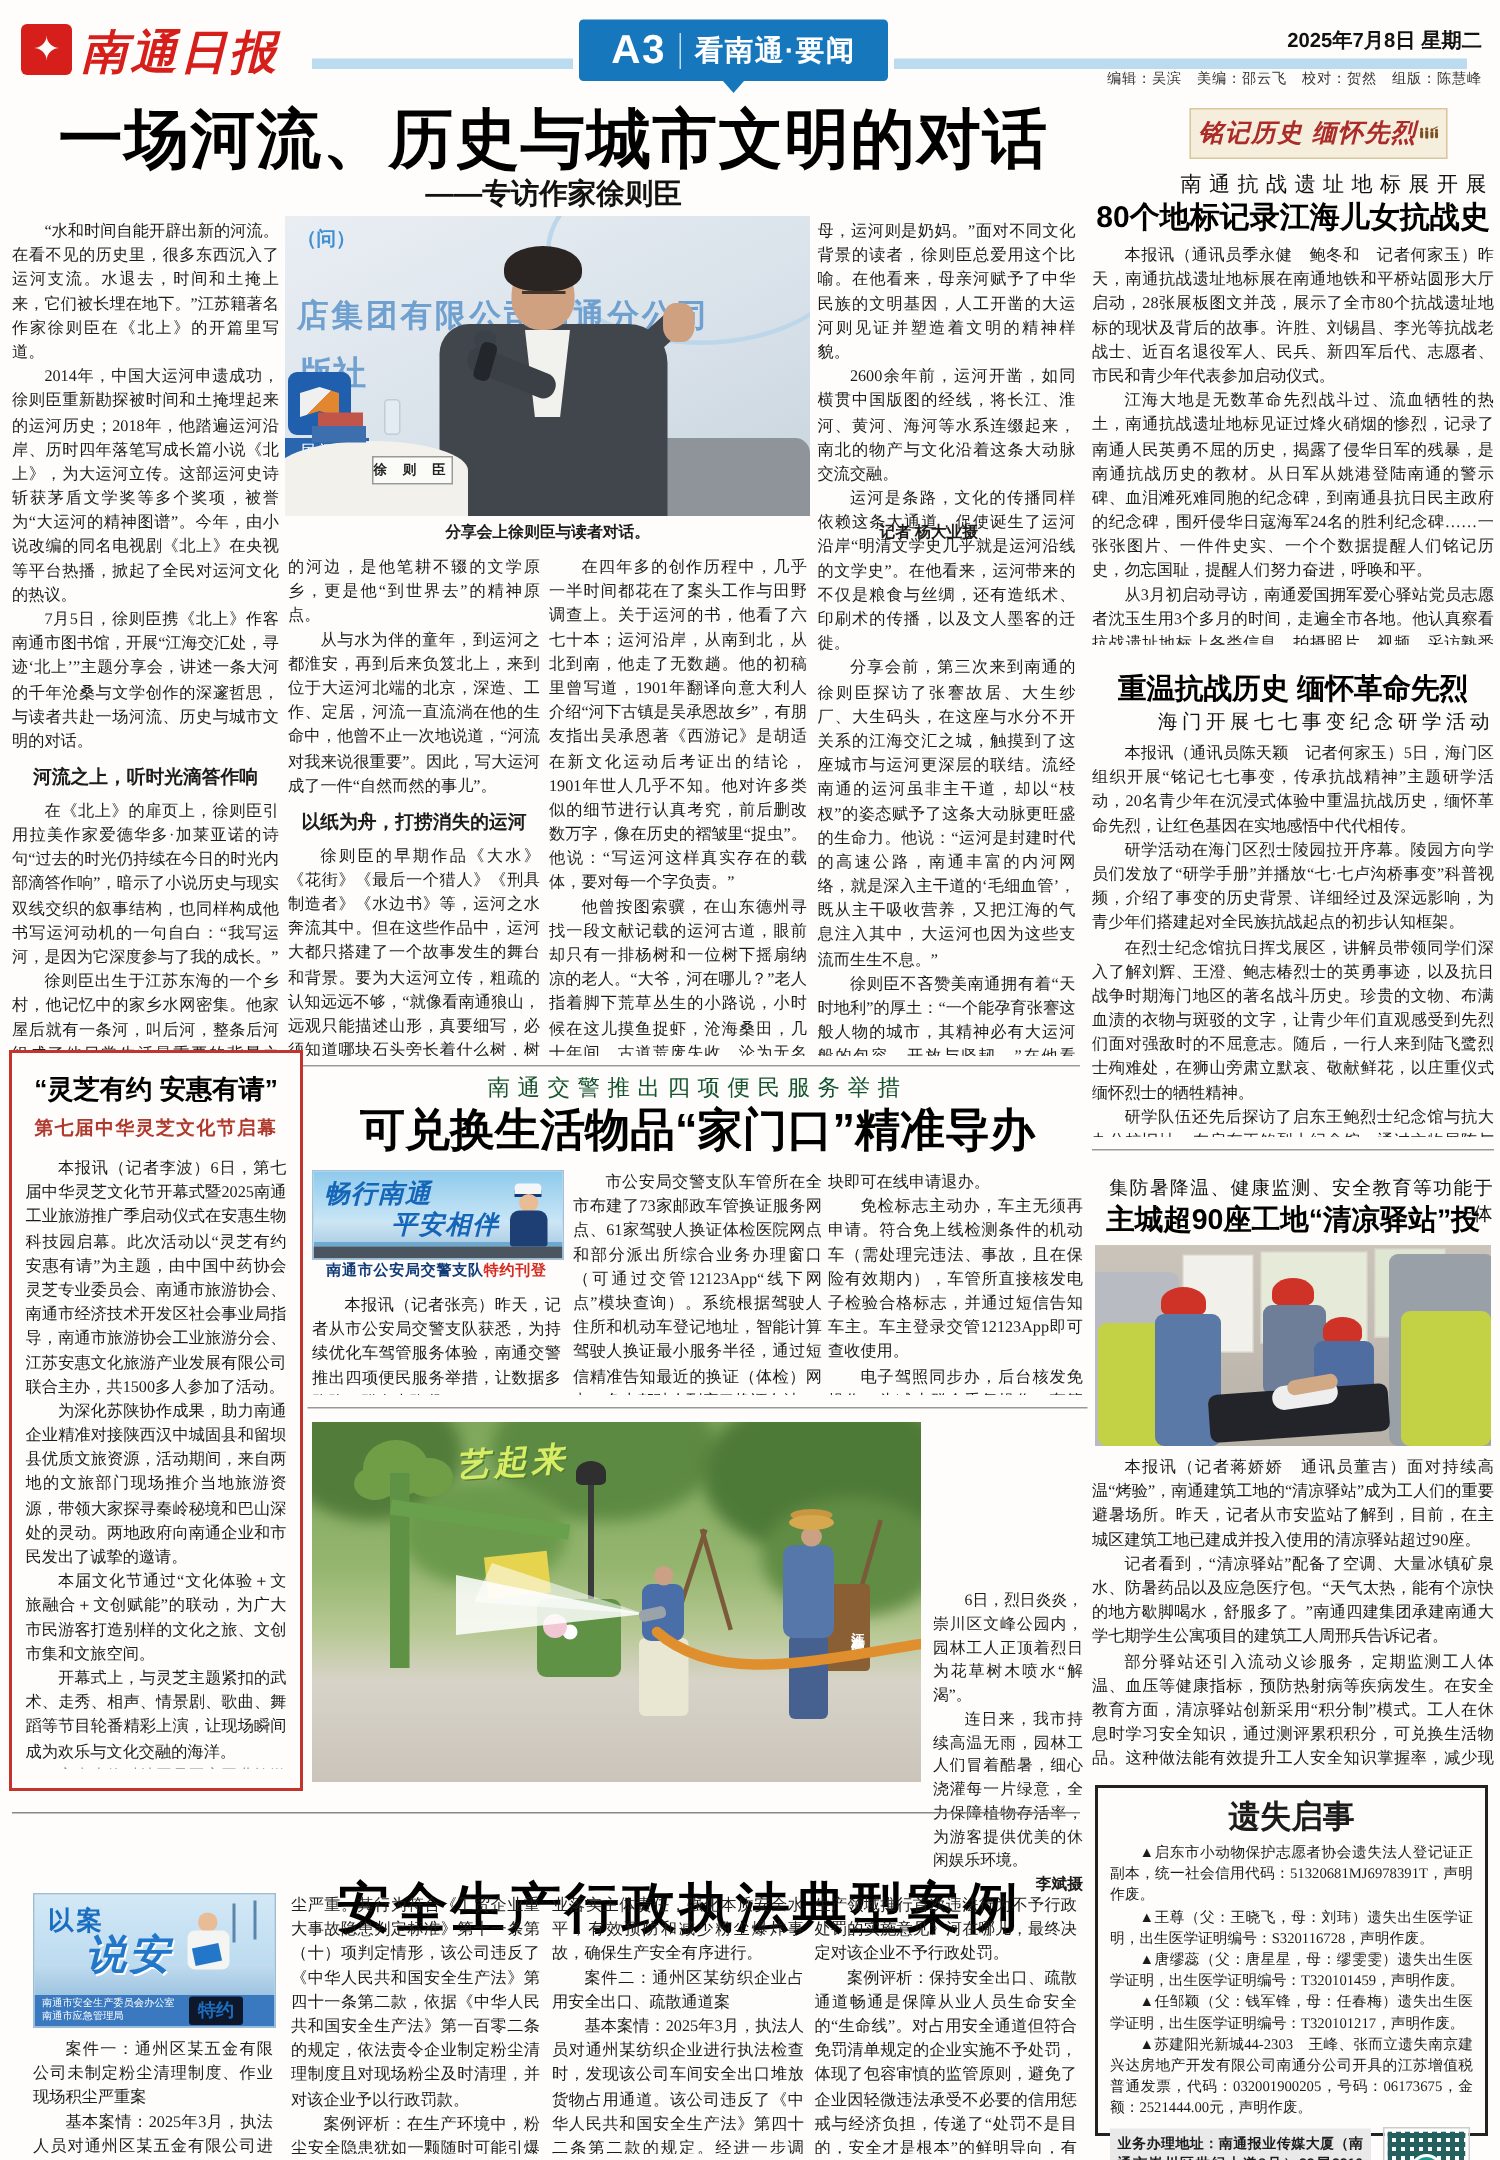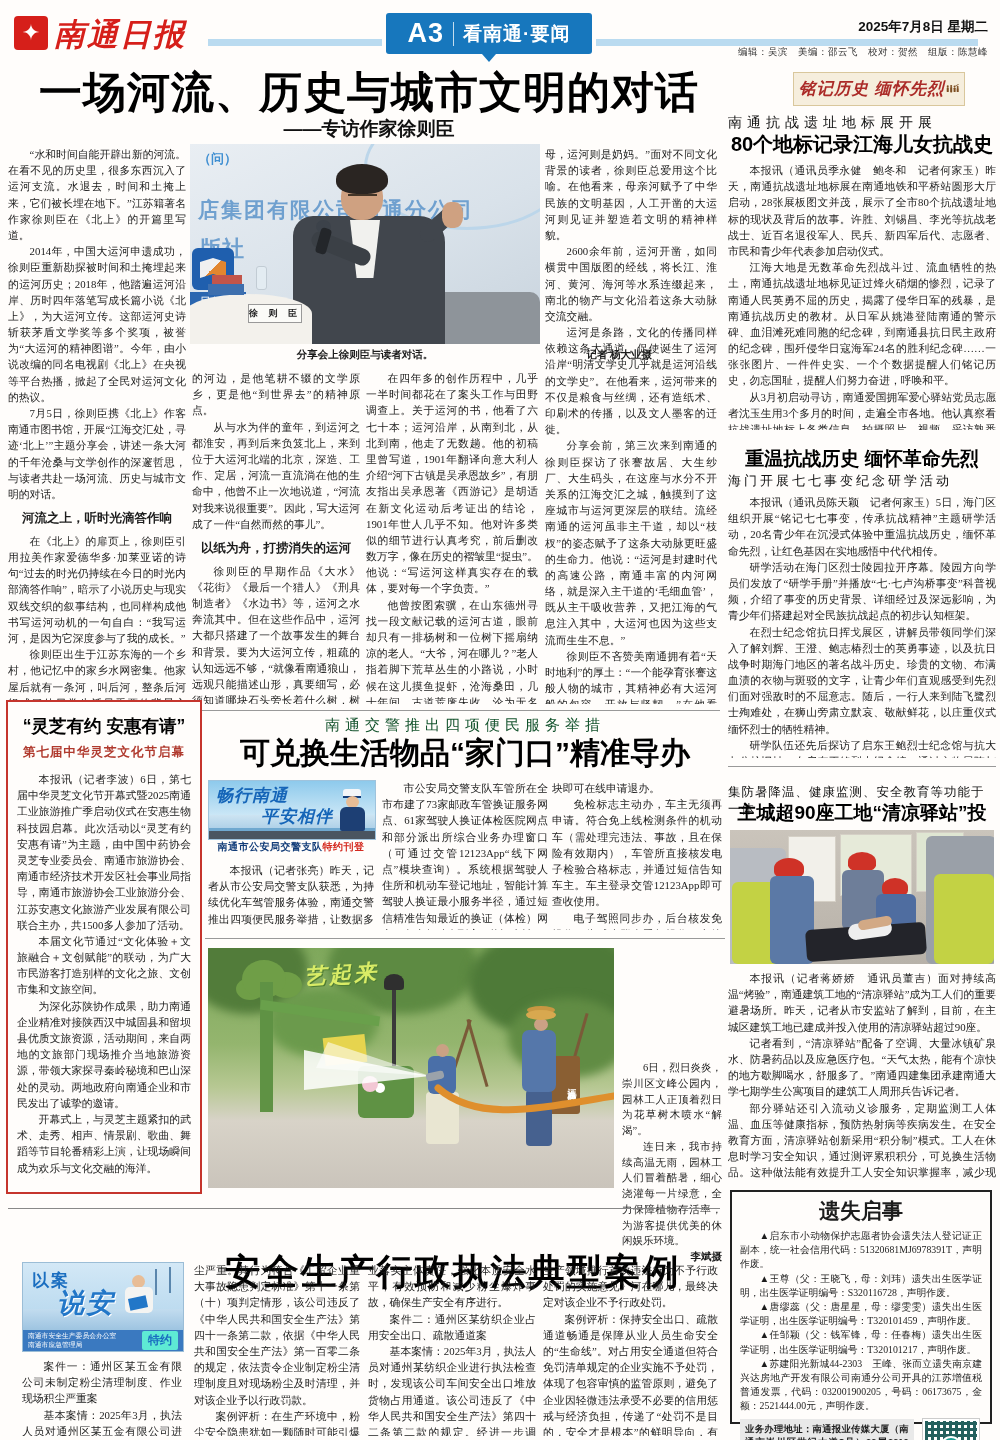--- a/index.html
+++ b/index.html
@@ -113,21 +113,21 @@
   .brd{position:absolute;background:#8a5f33;border-radius:3px;color:#fff;font-size:9px;font-weight:700;
         writing-mode:vertical-rl;text-align:center;letter-spacing:2px;}
   .park-cap{position:absolute;left:622px;top:1060px;width:100px;height:128px;font-family:"Liberation Serif",serif;
         font-size:10.5px;line-height:1.5;text-align:justify;}
   .park-cap p{margin:0;text-indent:2em;}
   .park-credit{text-align:right;font-weight:700;margin-top:2px;}
   
   .mem-badge{position:absolute;left:793px;top:72px;width:172px;height:34px;background:#f6eedd;border:1px solid #d9c79c;
         display:flex;align-items:center;justify-content:space-between;padding:0 5px;box-sizing:border-box;}
   .mem-text{color:#ab2b28;font-weight:900;font-style:italic;font-size:16.5px;letter-spacing:1px;white-space:nowrap;}
-  .kicker-s{position:absolute;width:268px;left:728px;text-align:left;font-family:"Liberation Serif",serif;color:#111;}
+  .kicker-s{position:absolute;width:268px;left:728px;text-align:right;font-family:"Liberation Serif",serif;color:#111;}
   .hl-s{position:absolute;width:268px;left:728px;text-align:center;font-weight:900;color:#000;font-family:"Liberation Sans",sans-serif;}
   
   .photo-con{position:absolute;left:730px;top:830px;width:264px;height:134px;overflow:hidden;background:linear-gradient(#cac4bb,#b7b1a8);}
   .poster{position:absolute;background:#f2f0ea;border:1px solid #d5d0c6;}
   .con-fig{position:absolute;border-radius:6px;}
   .helmet{position:absolute;border-radius:50% 50% 30% 30%;background:#cf3227;}
   .contbl{position:absolute;left:76px;top:96px;width:120px;height:32px;background:#23242a;border-radius:6px;transform:rotate(-4deg);}
   .cloth{position:absolute;left:118px;top:92px;width:44px;height:16px;background:#eee;border-radius:8px;transform:rotate(-8deg);}
   
   .lost-box{position:absolute;left:730px;top:1190px;width:262px;height:234px;border:2px solid #222;background:#fffdfb;
@@ -151,21 +151,21 @@
   .an-t1{position:absolute;left:9px;top:6px;font-size:17px;font-weight:900;color:#1a6ec0;letter-spacing:2px;}
   .an-t2{position:absolute;left:34px;top:22px;font-size:27px;font-weight:900;font-style:italic;color:#2277c8;
         text-shadow:1px 1px 0 #fff;letter-spacing:2px;}
   .an-city{position:absolute;left:0;bottom:20px;width:100%;height:22px;background:linear-gradient(#c2dcef,#9cc3e0);}
   .an-fig-head{position:absolute;right:38px;top:12px;width:13px;height:13px;background:#e8bd96;border-radius:50%;}
   .an-fig-body{position:absolute;right:30px;top:24px;width:28px;height:26px;background:#f4f4f2;border-radius:5px;}
   .an-fig-book{position:absolute;right:36px;top:34px;width:18px;height:12px;background:#2277c8;transform:rotate(-12deg);}
   .an-crane{position:absolute;right:12px;top:4px;width:2px;height:26px;background:#5a86ad;box-shadow:-14px 2px 0 0 #5a86ad;}
   .an-strip{position:absolute;left:0;bottom:0;width:100%;height:21px;background:#3a79c0;color:#fff;display:flex;align-items:center;}
   .an-orgs{font-size:6.8px;line-height:1.25;padding-left:5px;flex:1;}
-  .an-tag{background:#5eead4;color:#1a6ec0;font-weight:900;font-size:12px;padding:1px 6px;margin-right:5px;border-radius:2px;}
+  .an-tag{background:#0f172a;color:#1a6ec0;font-weight:900;font-size:12px;padding:1px 6px;margin-right:21px;border-radius:2px;}
   .case-title-like{font-family:"Liberation Serif",serif;}
 </style>
 </head>
 <body>
 
 <div class="page">
 
   <div class="seal">✦</div>
   <div class="logo-text">南通日报</div>
   <div class="hbar" style="left:208px;width:174px;"></div>
@@ -254,22 +254,22 @@
 
   </div>
 
   <div class="rule" style="left:8px;top:710px;width:712px;"></div>
 
   <div class="lz-box">
     <div class="lz-hl">“灵芝有约  安惠有请”</div>
     <div class="lz-sub">第七届中华灵芝文化节启幕</div>
     <div class="art" style="height:408px;">
         <p class="para">本报讯（记者李波）6日，第七届中华灵芝文化节开幕式暨2025南通工业旅游推广季启动仪式在安惠生物科技园启幕。此次活动以“灵芝有约  安惠有请”为主题，由中国中药协会灵芝专业委员会、南通市旅游协会、南通市经济技术开发区社会事业局指导，南通市旅游协会工业旅游分会、江苏安惠文化旅游产业发展有限公司联合主办，共1500多人参加了活动。</p>
+        <p class="para">为深化苏陕协作成果，助力南通企业精准对接陕西汉中城固县和留坝县优质文旅资源，活动期间，来自两地的文旅部门现场推介当地旅游资源，带领大家探寻秦岭秘境和巴山深处的灵动。两地政府向南通企业和市民发出了诚挚的邀请。</p>
         <p class="para">本届文化节通过“文化体验＋文旅融合＋文创赋能”的联动，为广大市民游客打造别样的文化之旅、文创市集和文旅空间。</p>
-        <p class="para">为深化苏陕协作成果，助力南通企业精准对接陕西汉中城固县和留坝县优质文旅资源，活动期间，来自两地的文旅部门现场推介当地旅游资源，带领大家探寻秦岭秘境和巴山深处的灵动。两地政府向南通企业和市民发出了诚挚的邀请。</p>
         <p class="para">开幕式上，与灵芝主题紧扣的武术、走秀、相声、情景剧、歌曲、舞蹈等节目轮番精彩上演，让现场瞬间成为欢乐与文化交融的海洋。</p>
         <p class="para">安惠生物科技园是国家工业旅游示范点、江苏省工业旅游区、南通市中小学生研学旅行实践基地，活动期间开展了安惠菇菇侠“蘑法”夏令营活动，让孩子们徜徉在中华灵芝文化馆、灵芝文化长廊、覃菌生态园与珍稀食药用菌智能化培育试验中心，邂逅医药圣贤、聆听千年故事、见证菌菇生长奇景。</p>
       </div>
   </div>
 
   <div class="tr-kicker">南通交警推出四项便民服务举措</div>
   <div class="tr-hl">可兑换生活物品“家门口”精准导办</div>
 
   <div class="tr-badge">
     <div class="tb-city"></div>

